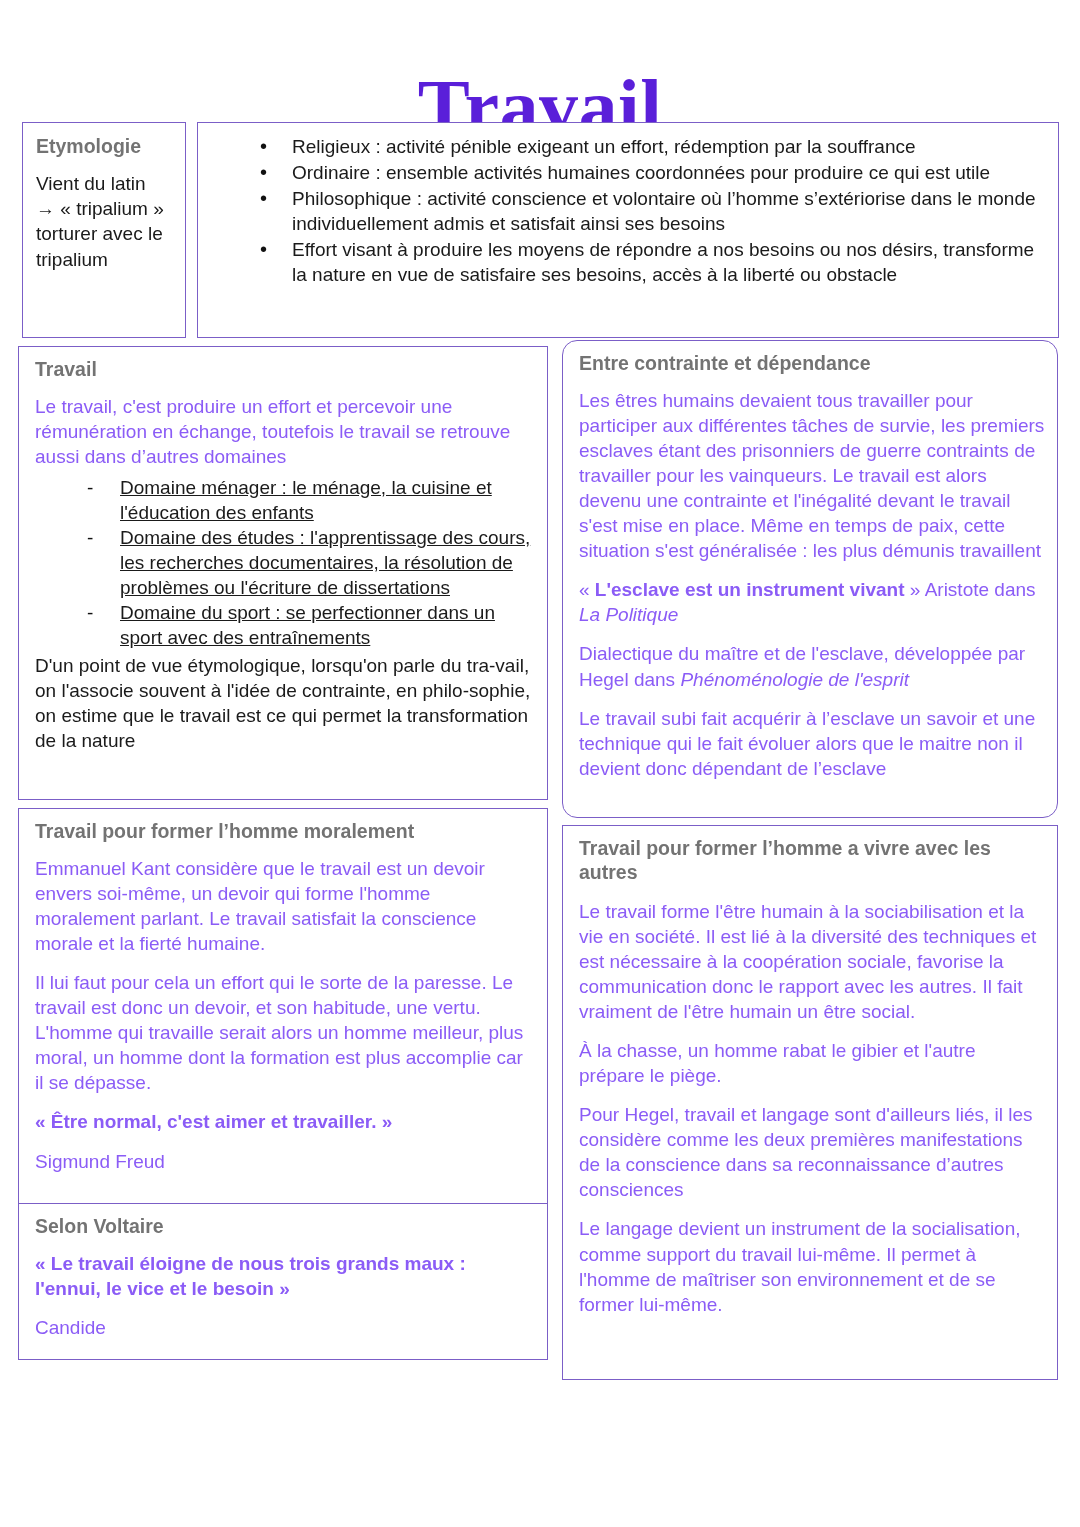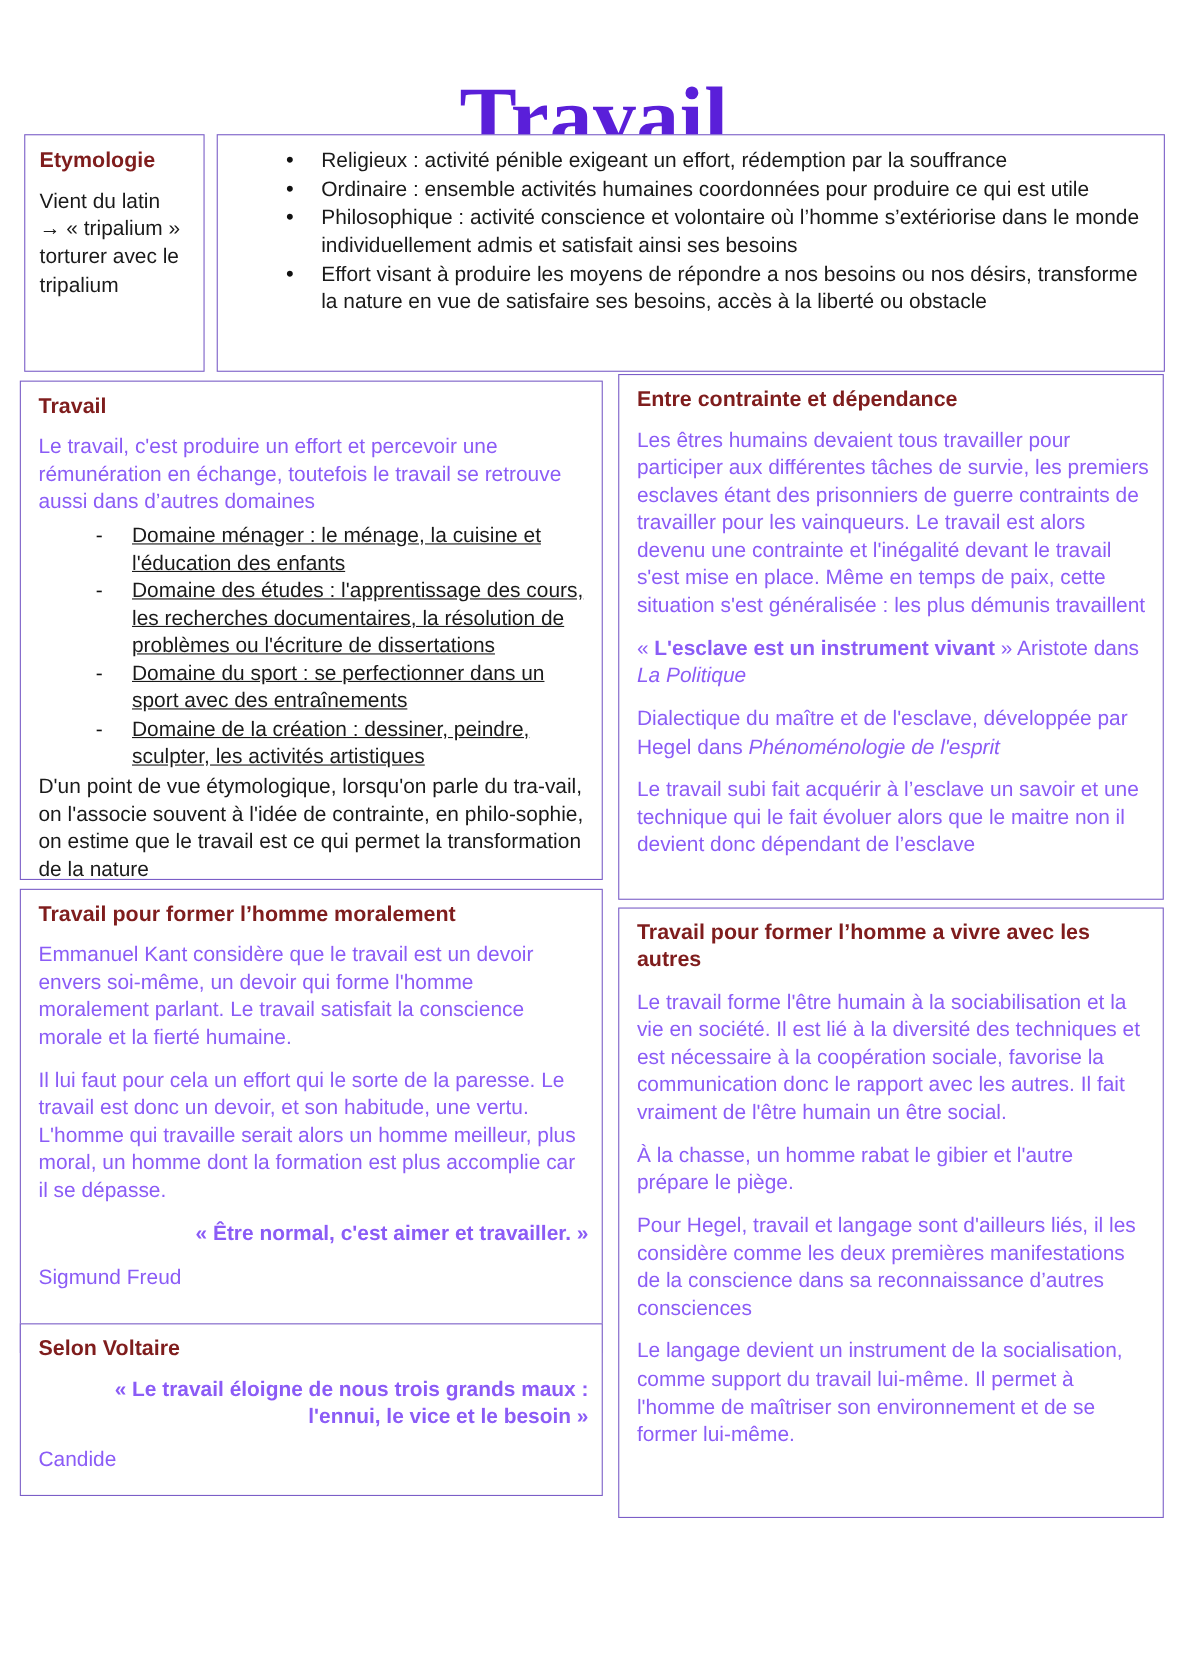--- a/index.html
+++ b/index.html
@@ -41,38 +41,38 @@
   
   .box {
     position: absolute;
     box-sizing: border-box;
     border: 1.5px solid #7b5ec7;
     background: #ffffff;
     padding: 12px 14px 10px 14px;
   }
 
   .box-title {
-    color: #7f1d1d;
+    color: #737373;
     font-weight: bold;
     font-size: 19.5px;
     line-height: 1.22;
     margin: 0 0 12px 0;
   }
   .box-title.two-line { margin-bottom: 14px; }
 
   p.para {
     margin: 0 0 14px 0;
     font-size: 19px;
     line-height: 1.32;
     color: #8b5cf6;
   }
   p.para.tight { margin-bottom: 0; }
   p.para.nogap { margin-bottom: 4px; }
 
-  .bold { font-weight: bold; text-align: right; }
+  .bold { font-weight: bold; }
   .ital { font-style: italic; }
 
   
   #etymologie {
     left: 22px;
     top: 122px;
     width: 164px;
     height: 216px;
     padding: 12px 10px 10px 13px;
   }
@@ -149,20 +149,21 @@
     line-height: 1.32;
   }
 
   
   #contrainte {
     left: 562px;
     top: 340px;
     width: 496px;
     height: 478px;
     padding: 11px 12px 8px 16px;
+    border-radius: 15px;
   }
 
   
   #moralement {
     left: 18px;
     top: 808px;
     width: 530px;
     height: 422px;
     padding: 11px 12px 8px 16px;
   }
@@ -212,21 +213,20 @@
     </ul>
   </section>
 
   <section class="box" id="travail">
     <div class="box-title">Travail</div>
     <p class="para nogap">Le travail, c'est produire un effort et percevoir une rémunération en échange, toutefois le travail se retrouve aussi dans d’autres domaines</p>
     <ul class="dash-list">
       <li>Domaine ménager : le ménage, la cuisine et l'éducation des enfants</li>
       <li>Domaine des études : l'apprentissage des cours, les recherches documentaires, la résolution de problèmes ou l'écriture de dissertations</li>
       <li>Domaine du sport : se perfectionner dans un sport avec des entraînements</li>
-      <li>Domaine de la création : dessiner, peindre, sculpter, les activités artistiques</li>
     </ul>
     <p class="closing-note">D'un point de vue étymologique, lorsqu'on parle du tra-vail, on l'associe souvent à l'idée de contrainte, en philo-sophie, on estime que le travail est ce qui permet la transformation de la nature</p>
   </section>
 
   <section class="box" id="contrainte">
     <div class="box-title">Entre contrainte et dépendance</div>
     <p class="para">Les êtres humains devaient tous travailler pour participer aux différentes tâches de survie, les premiers esclaves étant des prisonniers de guerre contraints de travailler pour les vainqueurs. Le travail est alors devenu une contrainte et l'inégalité devant le travail s'est mise en place. Même en temps de paix, cette situation s'est généralisée : les plus démunis travaillent</p>
     <p class="para"><span>« </span><span class="bold">L'esclave est un instrument vivant</span><span> » </span><span>Aristote dans </span><span class="ital">La Politique</span></p>
     <p class="para"><span> Dialectique du maître et de l'esclave, développée par Hegel dans </span><span class="ital">Phénoménologie de l'esprit</span></p>
     <p class="para tight">Le travail subi fait acquérir à l’esclave un savoir et une technique qui le fait évoluer alors que le maitre non il devient donc dépendant de l’esclave</p>

